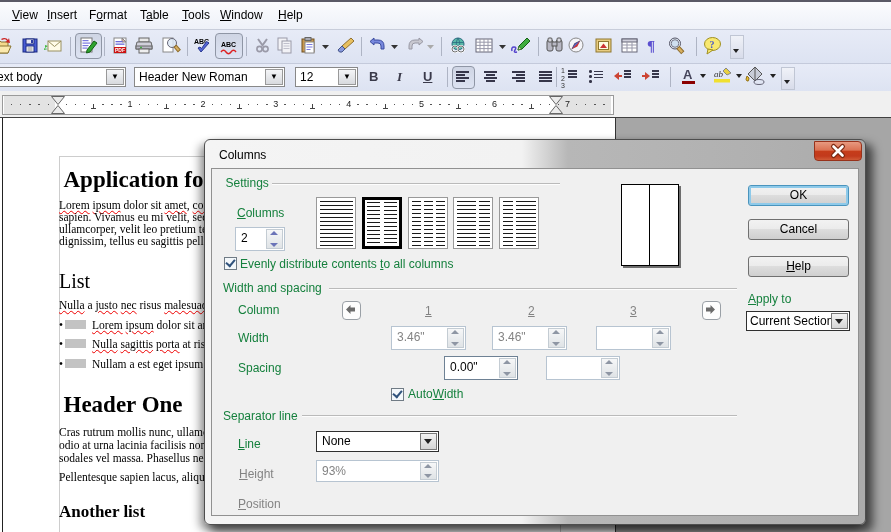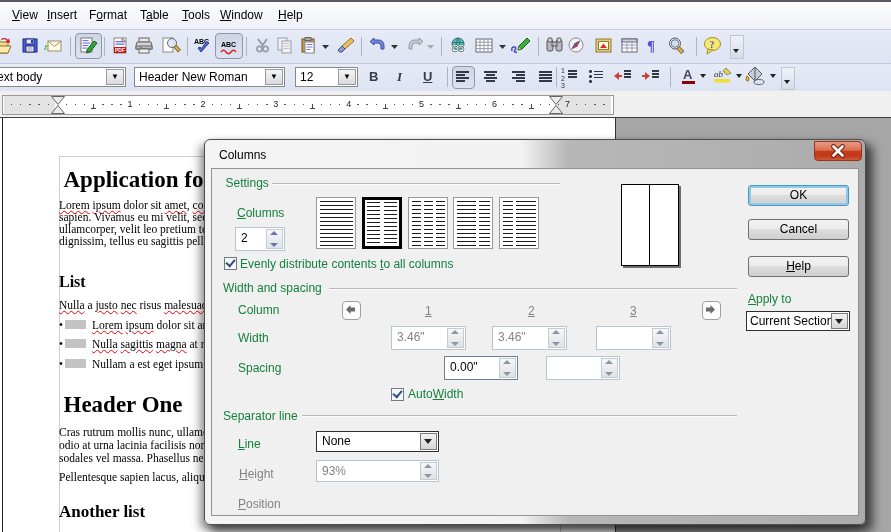--- a/index.html
+++ b/index.html
@@ -427,25 +427,25 @@
     <div id="page">
       <div class="abs" style="left:2px;top:0;width:1px;height:414px;background:#222;"></div>
       <div id="textbound"></div>
       <div class="doc abs" style="left:63.5px;top:48.6px;font-size:23px;line-height:26px;font-weight:bold;">Application form</div>
       <div class="doc abs" style="left:59px;top:80.6px;font-size:11.5px;line-height:12.3px;">
         <div><span class="sq">Lorem</span> <span class="sq">ipsum</span> dolor sit <span class="sq">amet</span>, <span class="sq">consectetur</span></div>
         <div>sapien. Vivamus eu mi velit, sed varius orci</div>
         <div>ullamcorper, velit leo pretium tellus, quis porta</div>
         <div>dignissim, tellus eu sagittis pellentesque</div>
       </div>
-      <div class="doc abs" style="left:59px;top:154.4px;font-size:16px;line-height:19.5px;font-weight:bold;">List</div>
+      <div class="doc abs" style="left:59px;top:154.4px;font-size:20px;line-height:19.5px;font-weight:normal;">List</div>
       <div class="doc abs" style="left:59px;top:181.4px;font-size:11.5px;"><span class="sq">Nulla</span> a <span class="sq">justo</span> <span class="sq">nec</span> risus <span class="sq">malesuada</span> tempor</div>
       <div class="doc abs" style="left:59px;top:197.9px;font-size:11.5px;line-height:19.6px;">
         <div>•<span class="gbox" style="margin-left:2px;"></span><span style="margin-left:6px;"><span class="sq">Lorem</span> <span class="sq">ipsum</span> dolor sit amet</span></div>
-        <div>•<span class="gbox" style="margin-left:2px;"></span><span style="margin-left:6px;"><span class="sq">Nulla</span> <span class="sq">sagittis</span> <span class="sq">magna</span> at risus</span></div>
+        <div>•<span class="gbox" style="margin-left:2px;"></span><span style="margin-left:6px;"><span class="sq">Nulla</span> <span class="sq">sagittis</span> <span class="sq">porta</span> at risus</span></div>
         <div>•<span class="gbox" style="margin-left:2px;"></span><span style="margin-left:6px;">Nullam a est eget ipsum</span></div>
       </div>
       <div class="doc abs" style="left:63.5px;top:274.3px;font-size:23px;line-height:26px;font-weight:bold;">Header One</div>
       <div class="doc abs" style="left:59px;top:307.7px;font-size:11.5px;line-height:13px;">
         <div>Cras rutrum mollis nunc, ullamcorper blandit</div>
         <div>odio at urna lacinia facilisis non. Duis augue</div>
         <div>sodales vel massa. Phasellus nec dolor quis</div>
       </div>
       <div class="doc abs" style="left:59px;top:353.3px;font-size:11.5px;">Pellentesque sapien lacus, aliquam eget</div>
       <div class="doc abs" style="left:59px;top:384.3px;font-size:17px;line-height:19.5px;font-weight:bold;">Another list</div>

